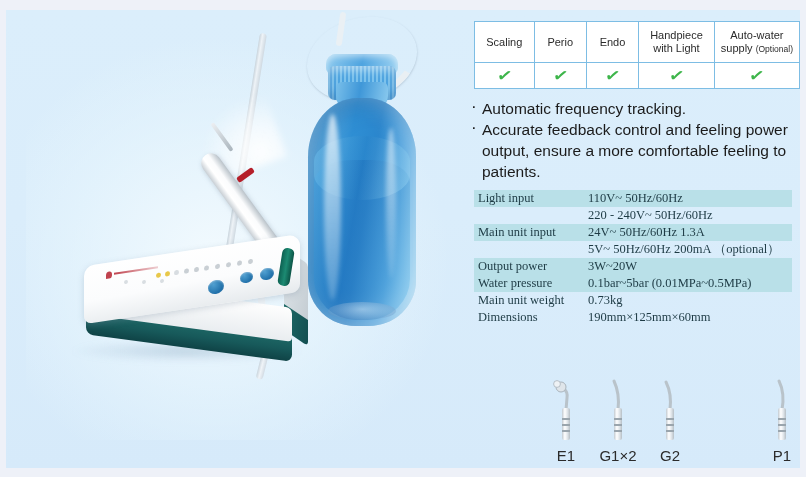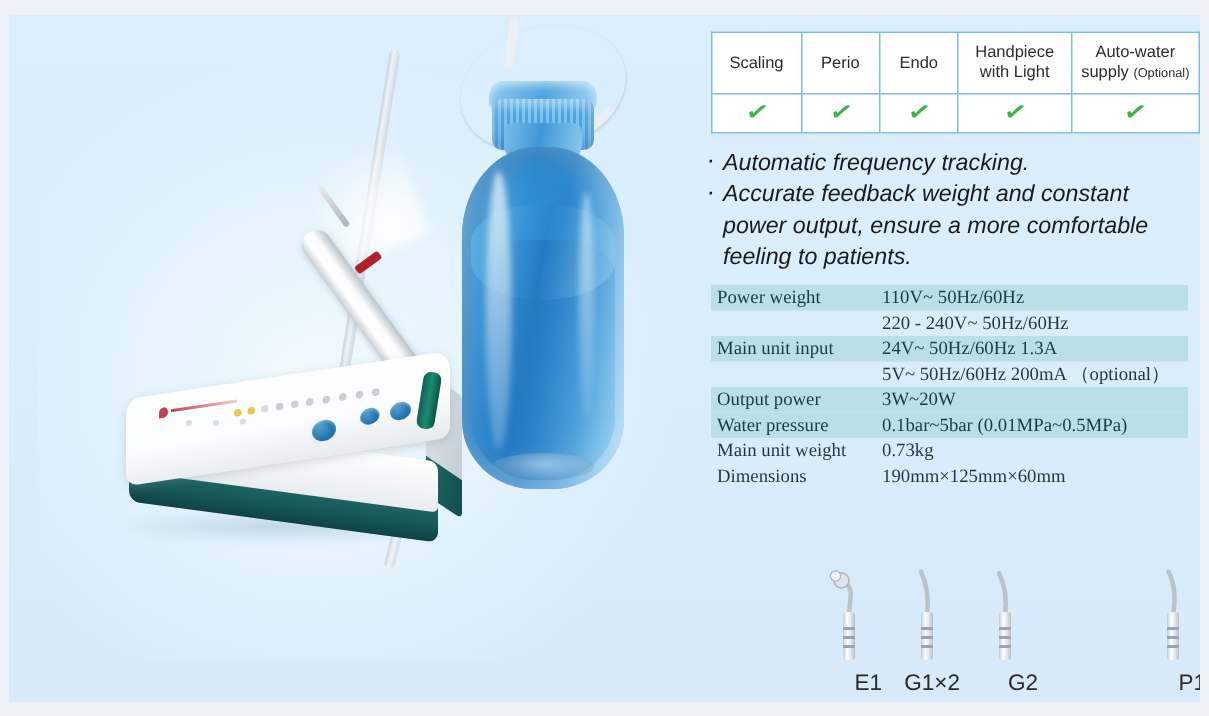--- a/index.html
+++ b/index.html
@@ -275,21 +275,20 @@
     font-size: 15.5px;
     line-height: 21px;
     color: #1b1b1b;
     font-family: "Liberation Sans", sans-serif;
   }
   .bullet-li {
     display: block;
     position: relative;
     padding-left: 14px;
     margin-bottom: 0px;
-    font-style: italic;
   }
   .bullet-li::before {
     content: "·";
     position: absolute;
     left: 3px; top: -2px;
     font-size: 17px;
     color: #1b1b1b;
   }
 
   
@@ -307,21 +306,21 @@
     white-space: nowrap;
   }
   .spec td.k { width: 104px; }
   .spec tr.shade td { background: #b9e0e8; }
 
   
   .tips { position: absolute; left: 78px; top: 368px; width: 250px; height: 86px; }
   .tip-col {
     position: absolute;
     width: 44px;
-    text-align: right;
+    text-align: center;
   }
   .tip-label {
     position: absolute;
     bottom: 0; left: 0; width: 100%;
     font-size: 15px;
     color: #2b2b2b;
     font-family: "Liberation Sans", sans-serif;
   }
   .tip-art { position: absolute; left: 0; top: 0; width: 44px; height: 62px; }
   .tip-shaft {
@@ -445,27 +444,27 @@
         </td>
         <td>
           <span class="chk">✓</span>
         </td>
       </tr>
     </tbody>
       </table>
 
     <div class="bullets">
       <span class="bullet-li">Automatic frequency tracking.</span>
-      <span class="bullet-li">Accurate feedback weight and constant power output, ensure a more comfortable feeling to patients.</span>
+      <span class="bullet-li">Accurate feedback control and feeling power output, ensure a more comfortable feeling to patients.</span>
     </div>
 
     <table class="spec">
       <tbody>
           <tr class="shade">
-        <td class="k">Power weight</td>
+        <td class="k">Light input</td>
         <td class="v">110V~  50Hz/60Hz</td>
       </tr>
       <tr>
         <td class="k"></td>
         <td class="v">220 - 240V~  50Hz/60Hz</td>
       </tr>
       <tr class="shade">
         <td class="k">Main unit input</td>
         <td class="v">24V~  50Hz/60Hz  1.3A</td>
       </tr>

